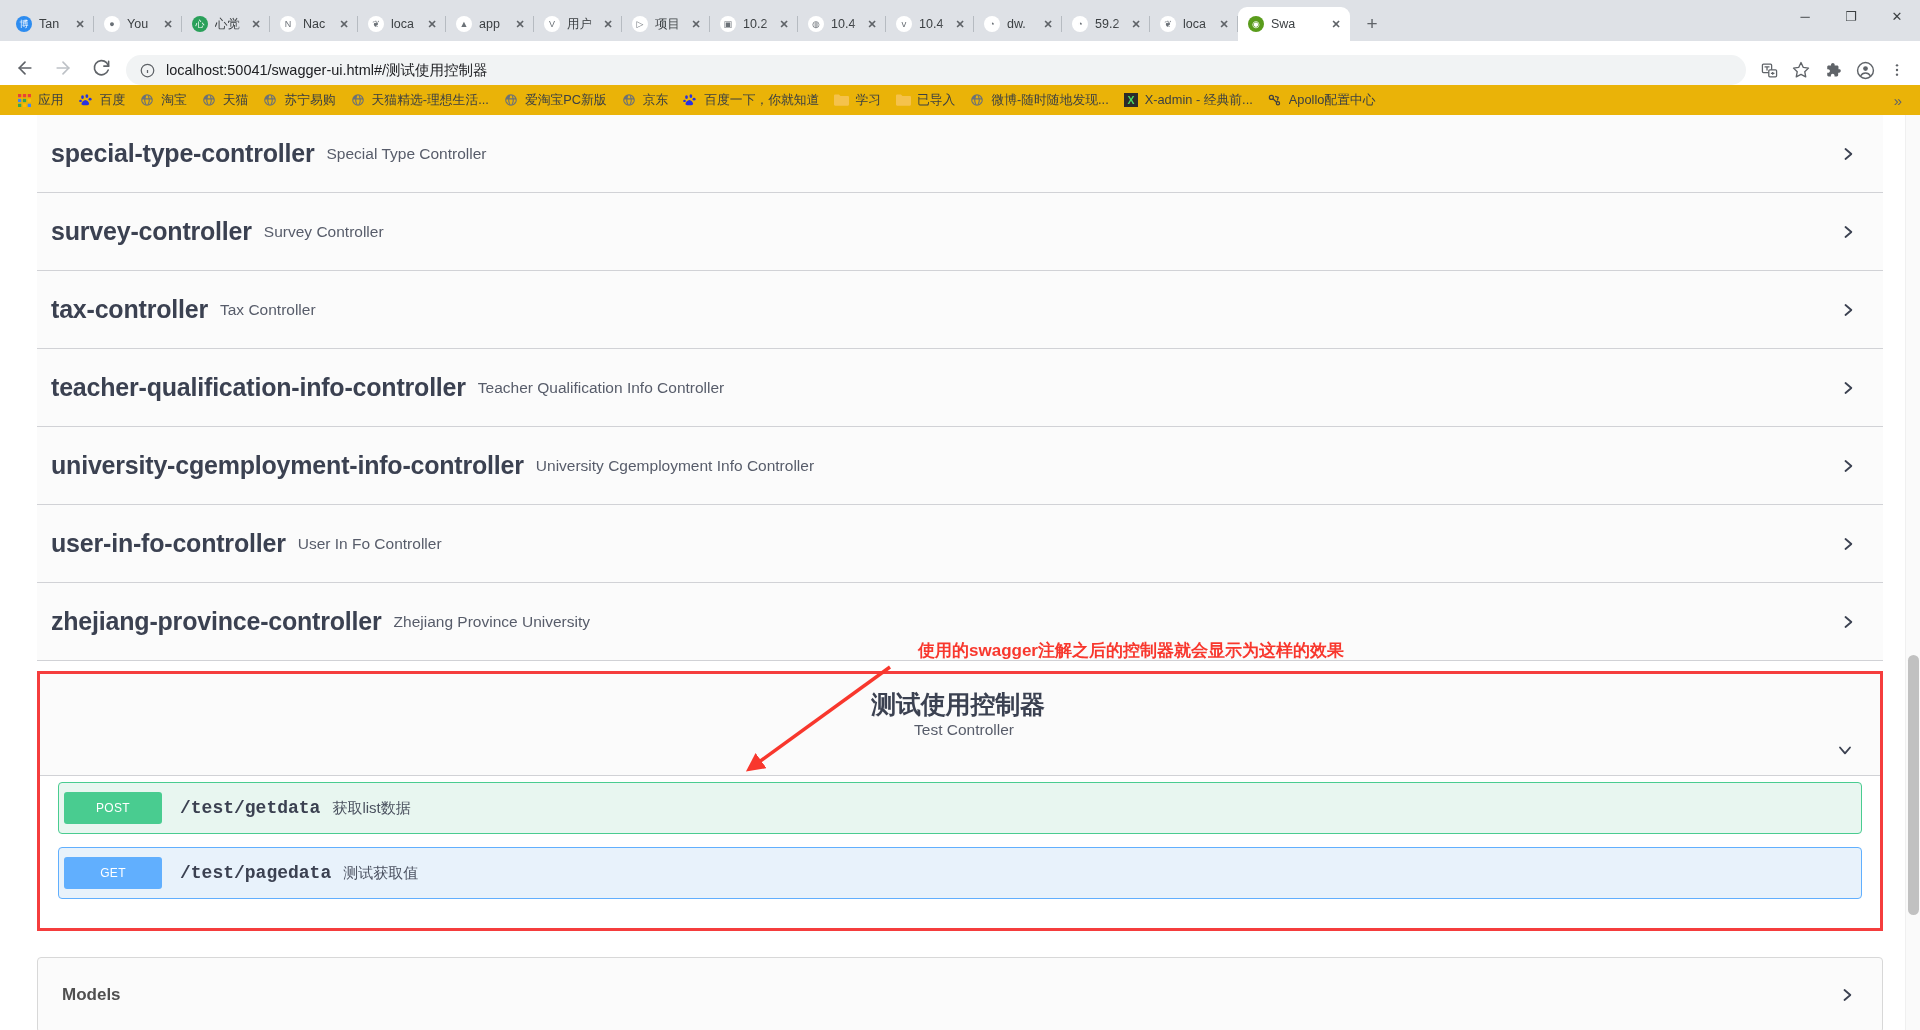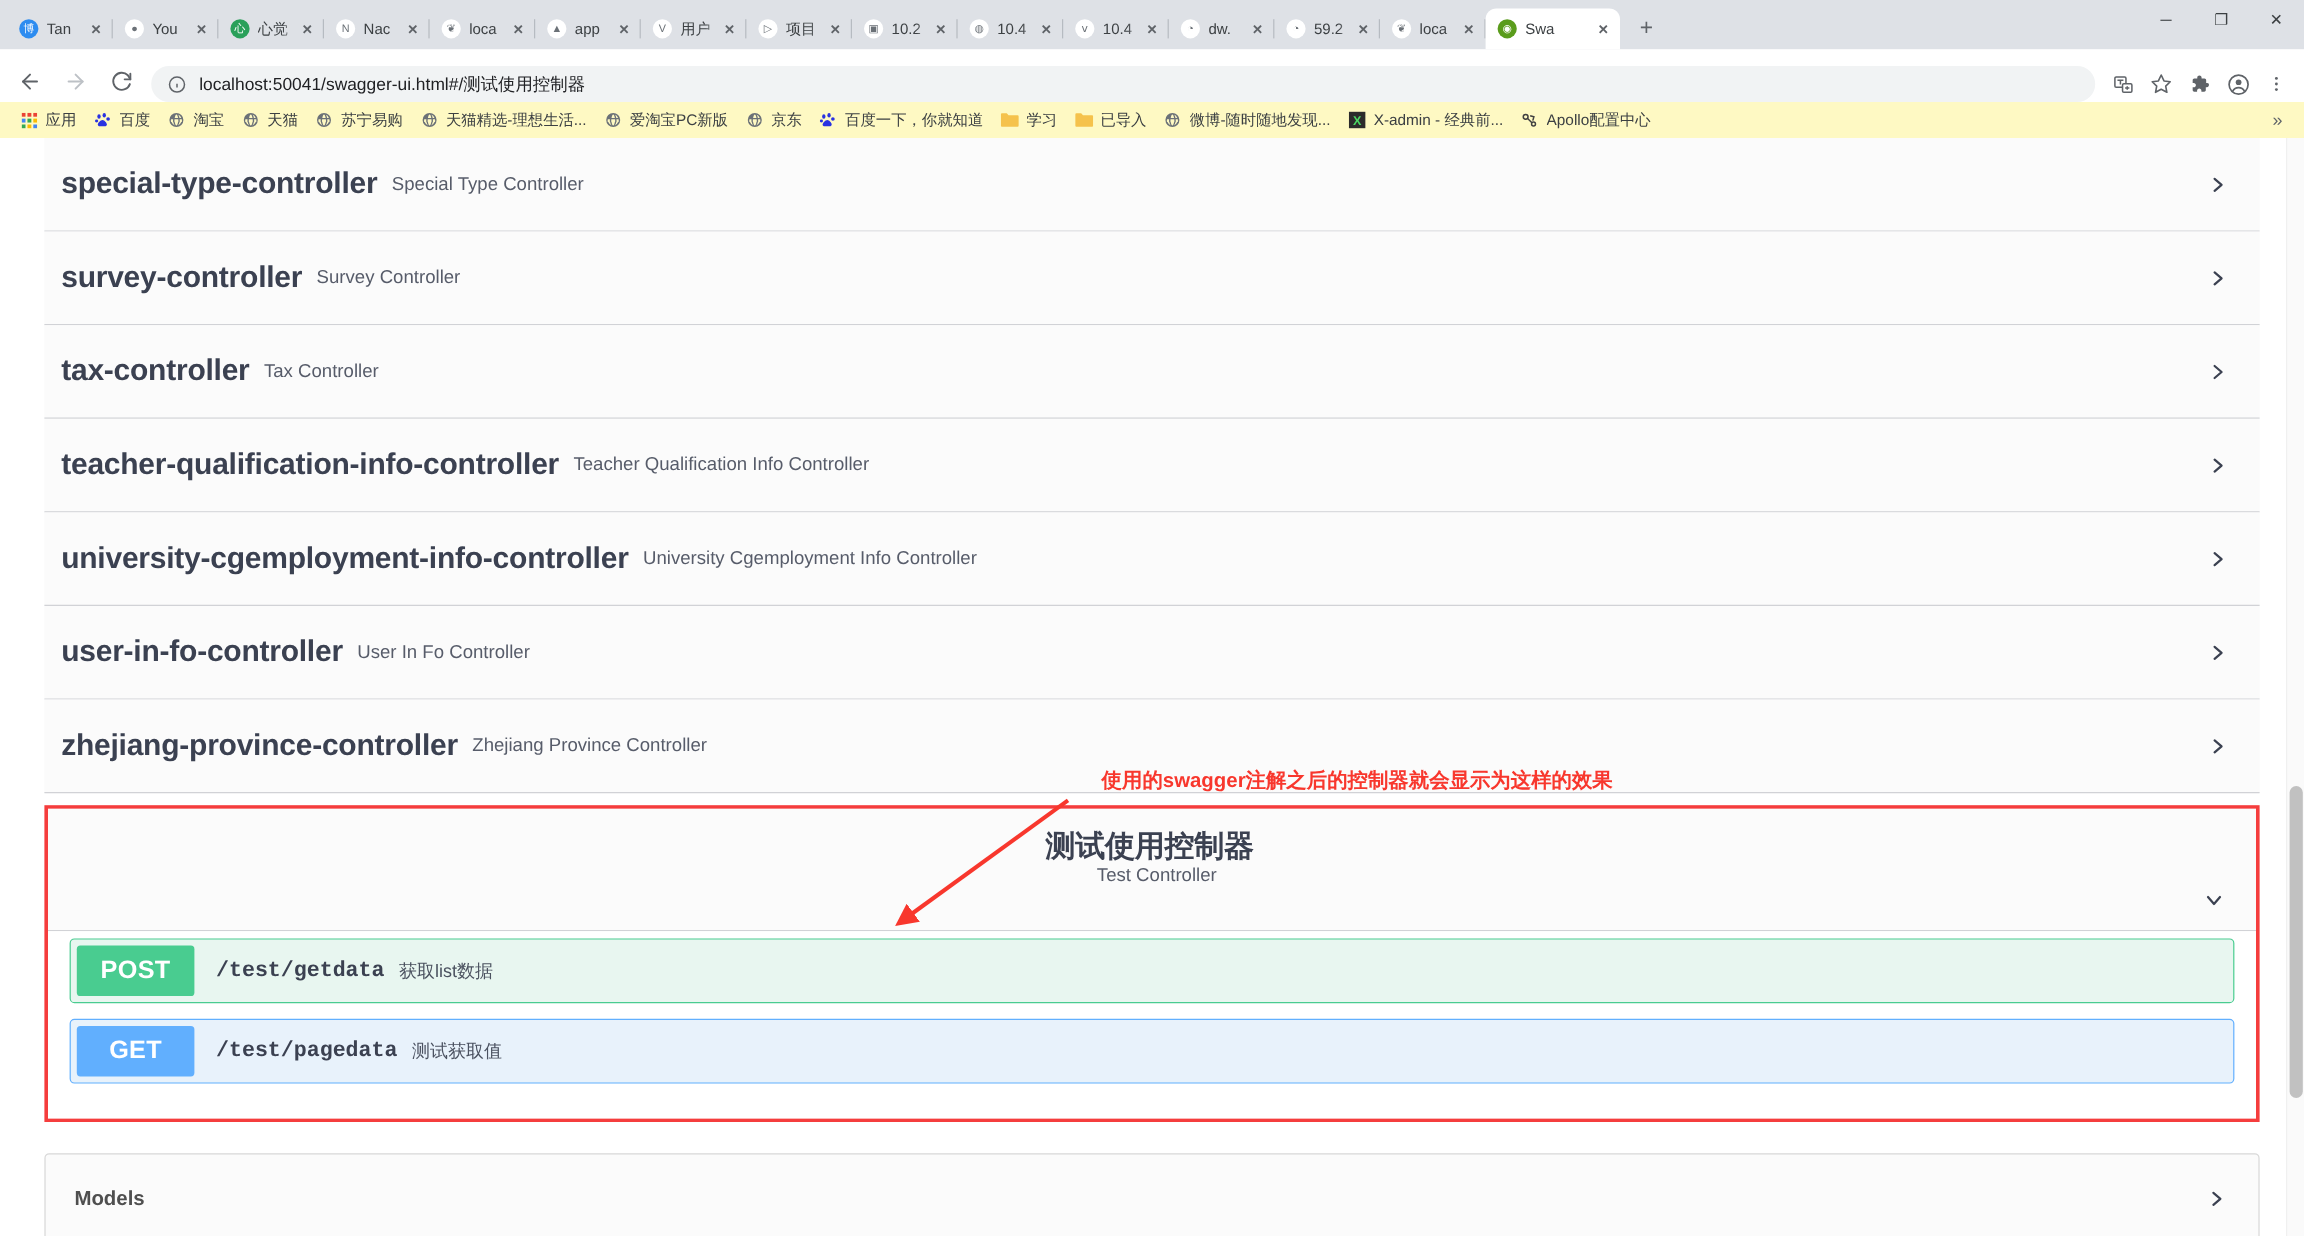--- a/index.html
+++ b/index.html
@@ -103,21 +103,21 @@
     color:#5f6368; font-size:12px;
   }
   .tbicon {
     width:30px;height:30px;flex:0 0 30px;
     display:flex;align-items:center;justify-content:center;
     color:#5f6368; margin-left:2px;
   }
 
   .bookmarks {
     height: 30px; flex:0 0 30px;
-    background:#fef9c3;
+    background:#eab308;
     display:flex; align-items:center;
     padding: 0 8px 0 10px;
     font-size:12.8px; color:#3c4043;
     overflow:hidden;
     white-space:nowrap;
   }
   .bmk { display:flex; align-items:center; padding: 3px 8px 3px 6px; flex:0 0 auto; }
   .bmk .bico { width:16px;height:16px;flex:0 0 16px;margin-right:6px;display:flex;align-items:center;justify-content:center; }
   .bmk .blabel { overflow:hidden; }
   .bmk-more { margin-left:auto; padding:0 10px; color:#5f6368; font-size:15px; }
@@ -179,21 +179,21 @@
     border-radius: 4px;
     margin: 0 0 13px 0;
     min-height: 52px;
     padding: 5px;
   }
   .opblock.post { background:#e8f6f0; border:1px solid #49cc90; }
   .opblock.get  { background:#e8f2fb; border:1px solid #61affe; }
   .opblock .method {
     width: 98px; flex:0 0 98px;
     text-align:center;
-    color:#fff; font-weight:700; font-size:21px;
+    color:#fff; font-weight:400; font-size:12px;
     font-family:"Liberation Sans", sans-serif;
     border-radius:3px;
     padding: 9px 0;
     letter-spacing:.3px;
   }
   .opblock.post .method { background:#49cc90; }
   .opblock.get  .method { background:#61affe; }
   .opblock .path {
     font-family:"Liberation Mono", monospace;
     font-size: 18px; font-weight:700; color:#3b4151;
@@ -584,21 +584,21 @@
             <span class="tagname">user-in-fo-controller</span>
             <span class="tagdesc">User In Fo Controller</span>
             <span class="chev">
               <svg width="20" height="20" viewBox="0 0 24 24" fill="none" stroke="currentColor" stroke-width="2.2" stroke-linecap="round" stroke-linejoin="round">
                 <polyline points="9 6 16 12 9 18"></polyline>
               </svg>
             </span>
           </div>
           <div class="tagrow">
             <span class="tagname">zhejiang-province-controller</span>
-            <span class="tagdesc">Zhejiang Province Controller</span>
+            <span class="tagdesc">Zhejiang Province University</span>
             <span class="chev">
               <svg width="20" height="20" viewBox="0 0 24 24" fill="none" stroke="currentColor" stroke-width="2.2" stroke-linecap="round" stroke-linejoin="round">
                 <polyline points="9 6 16 12 9 18"></polyline>
               </svg>
             </span>
           </div>
         </div>
 
       <div class="highlight-box">
         <div class="tagrow">

